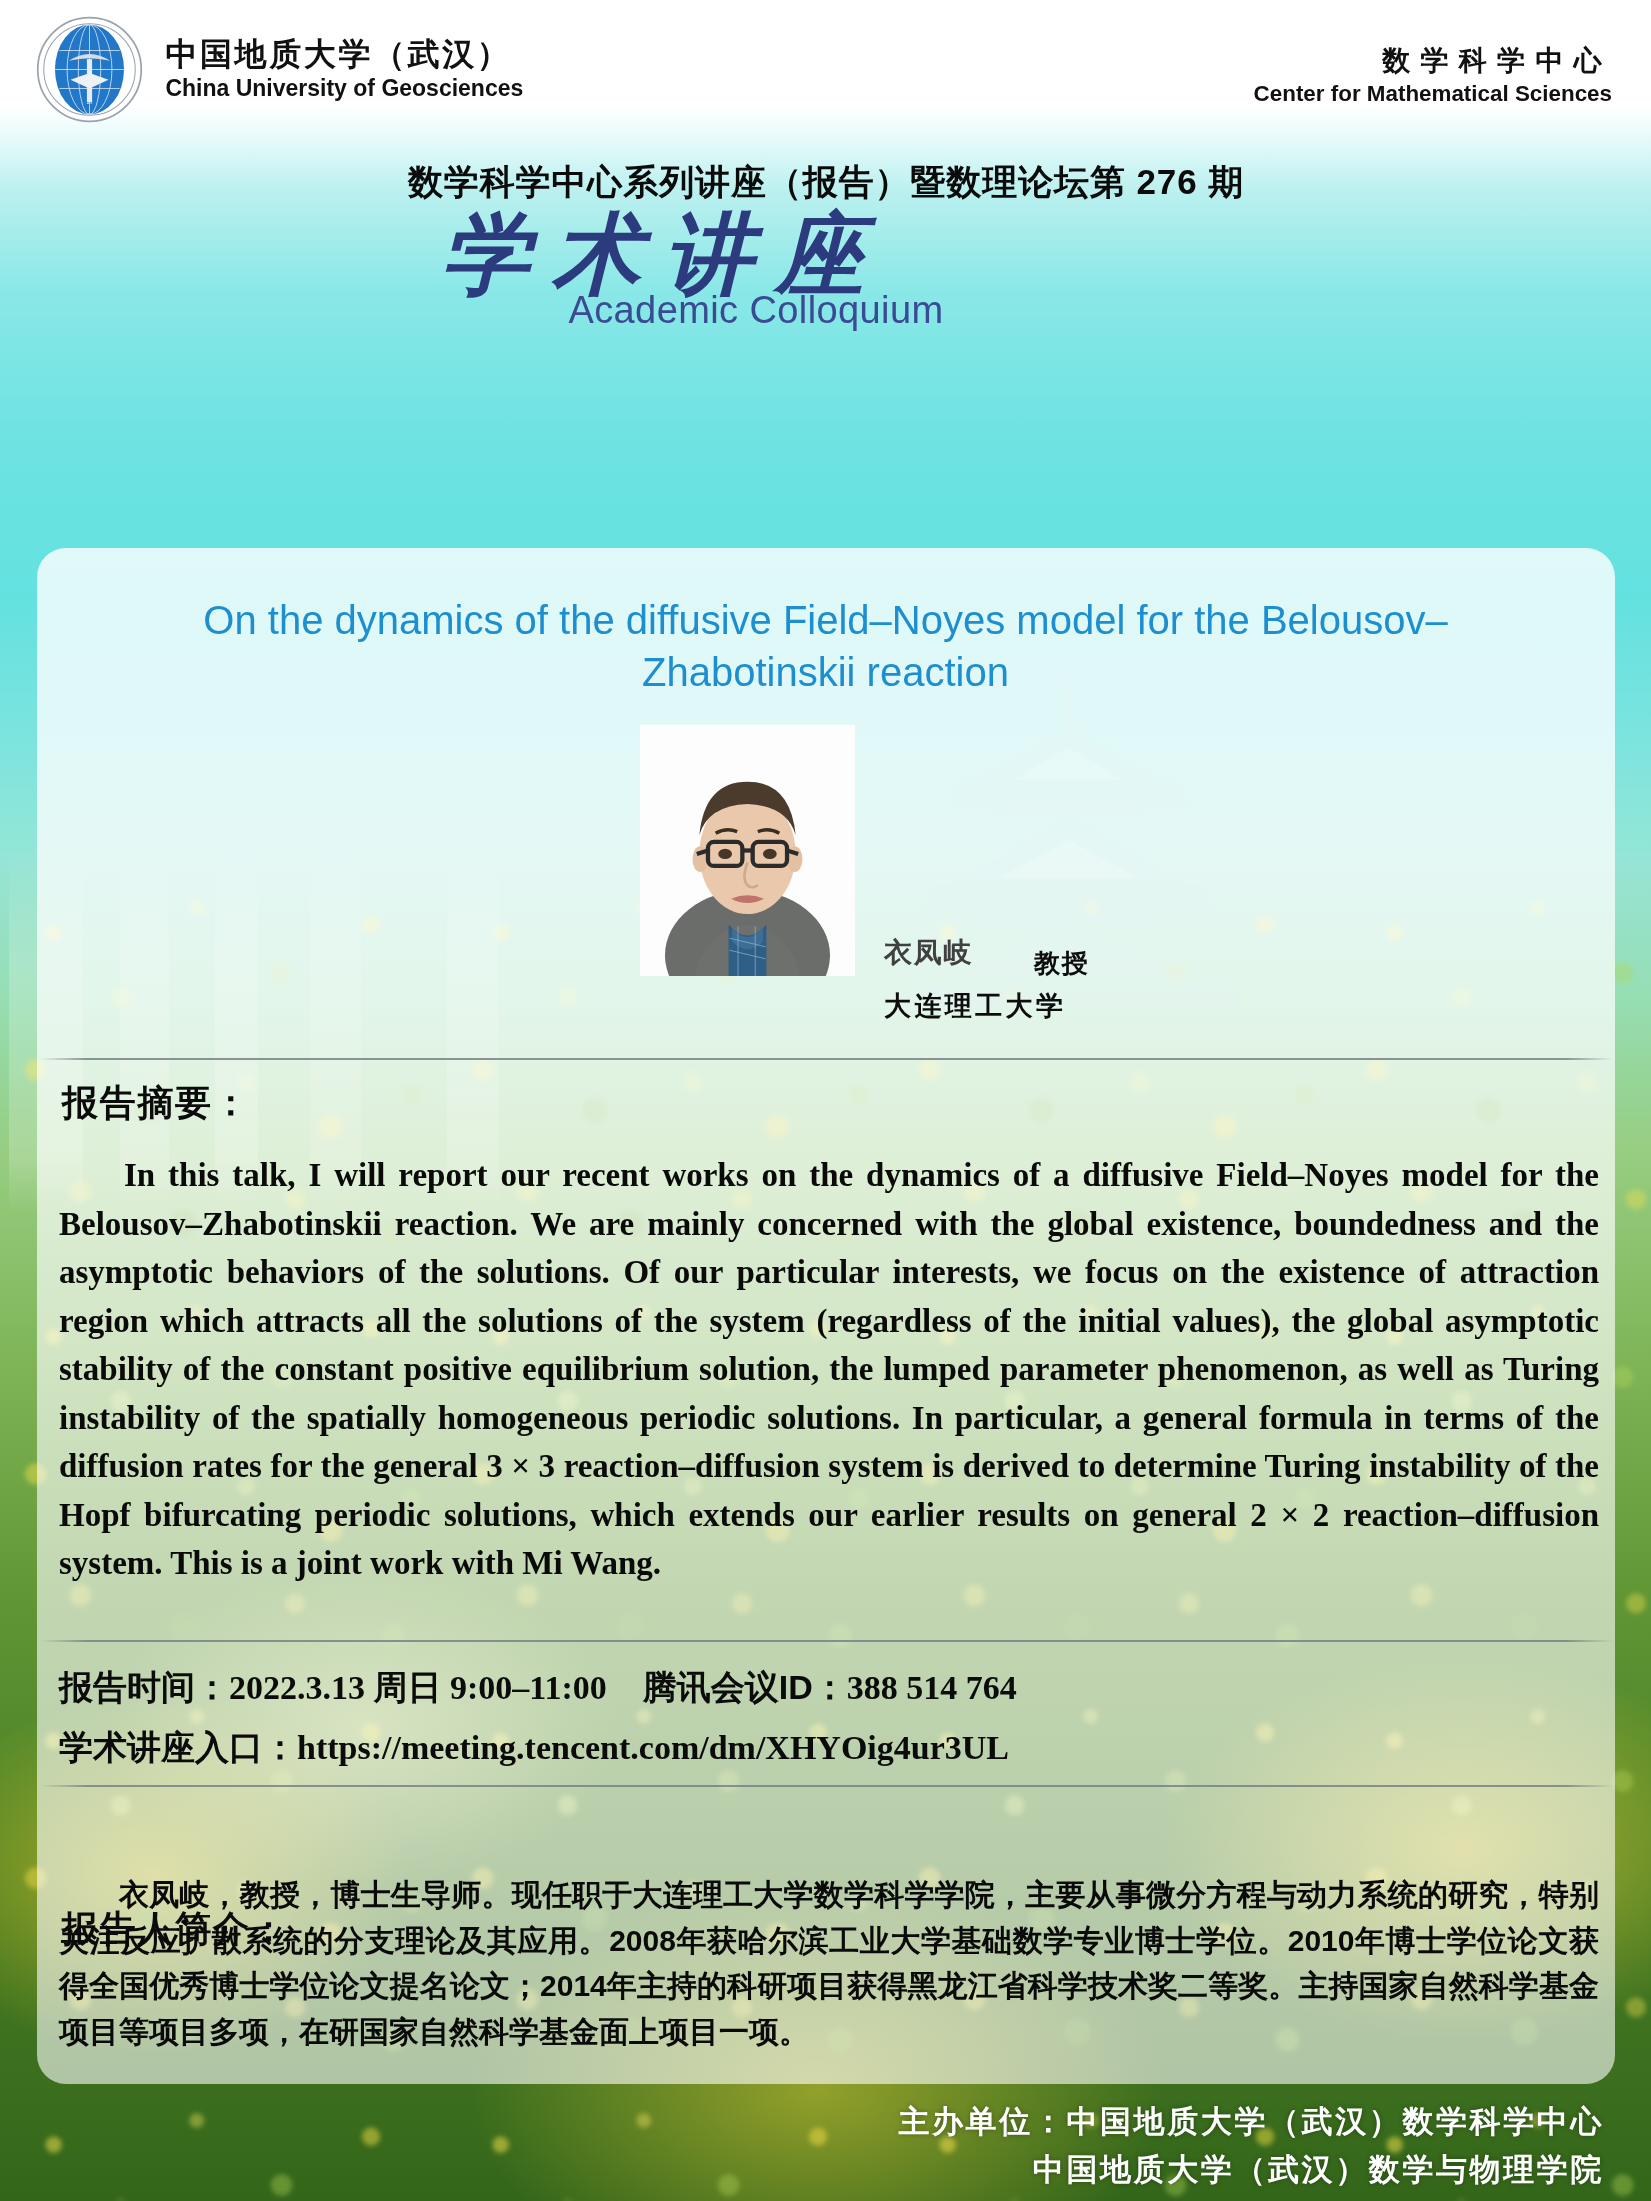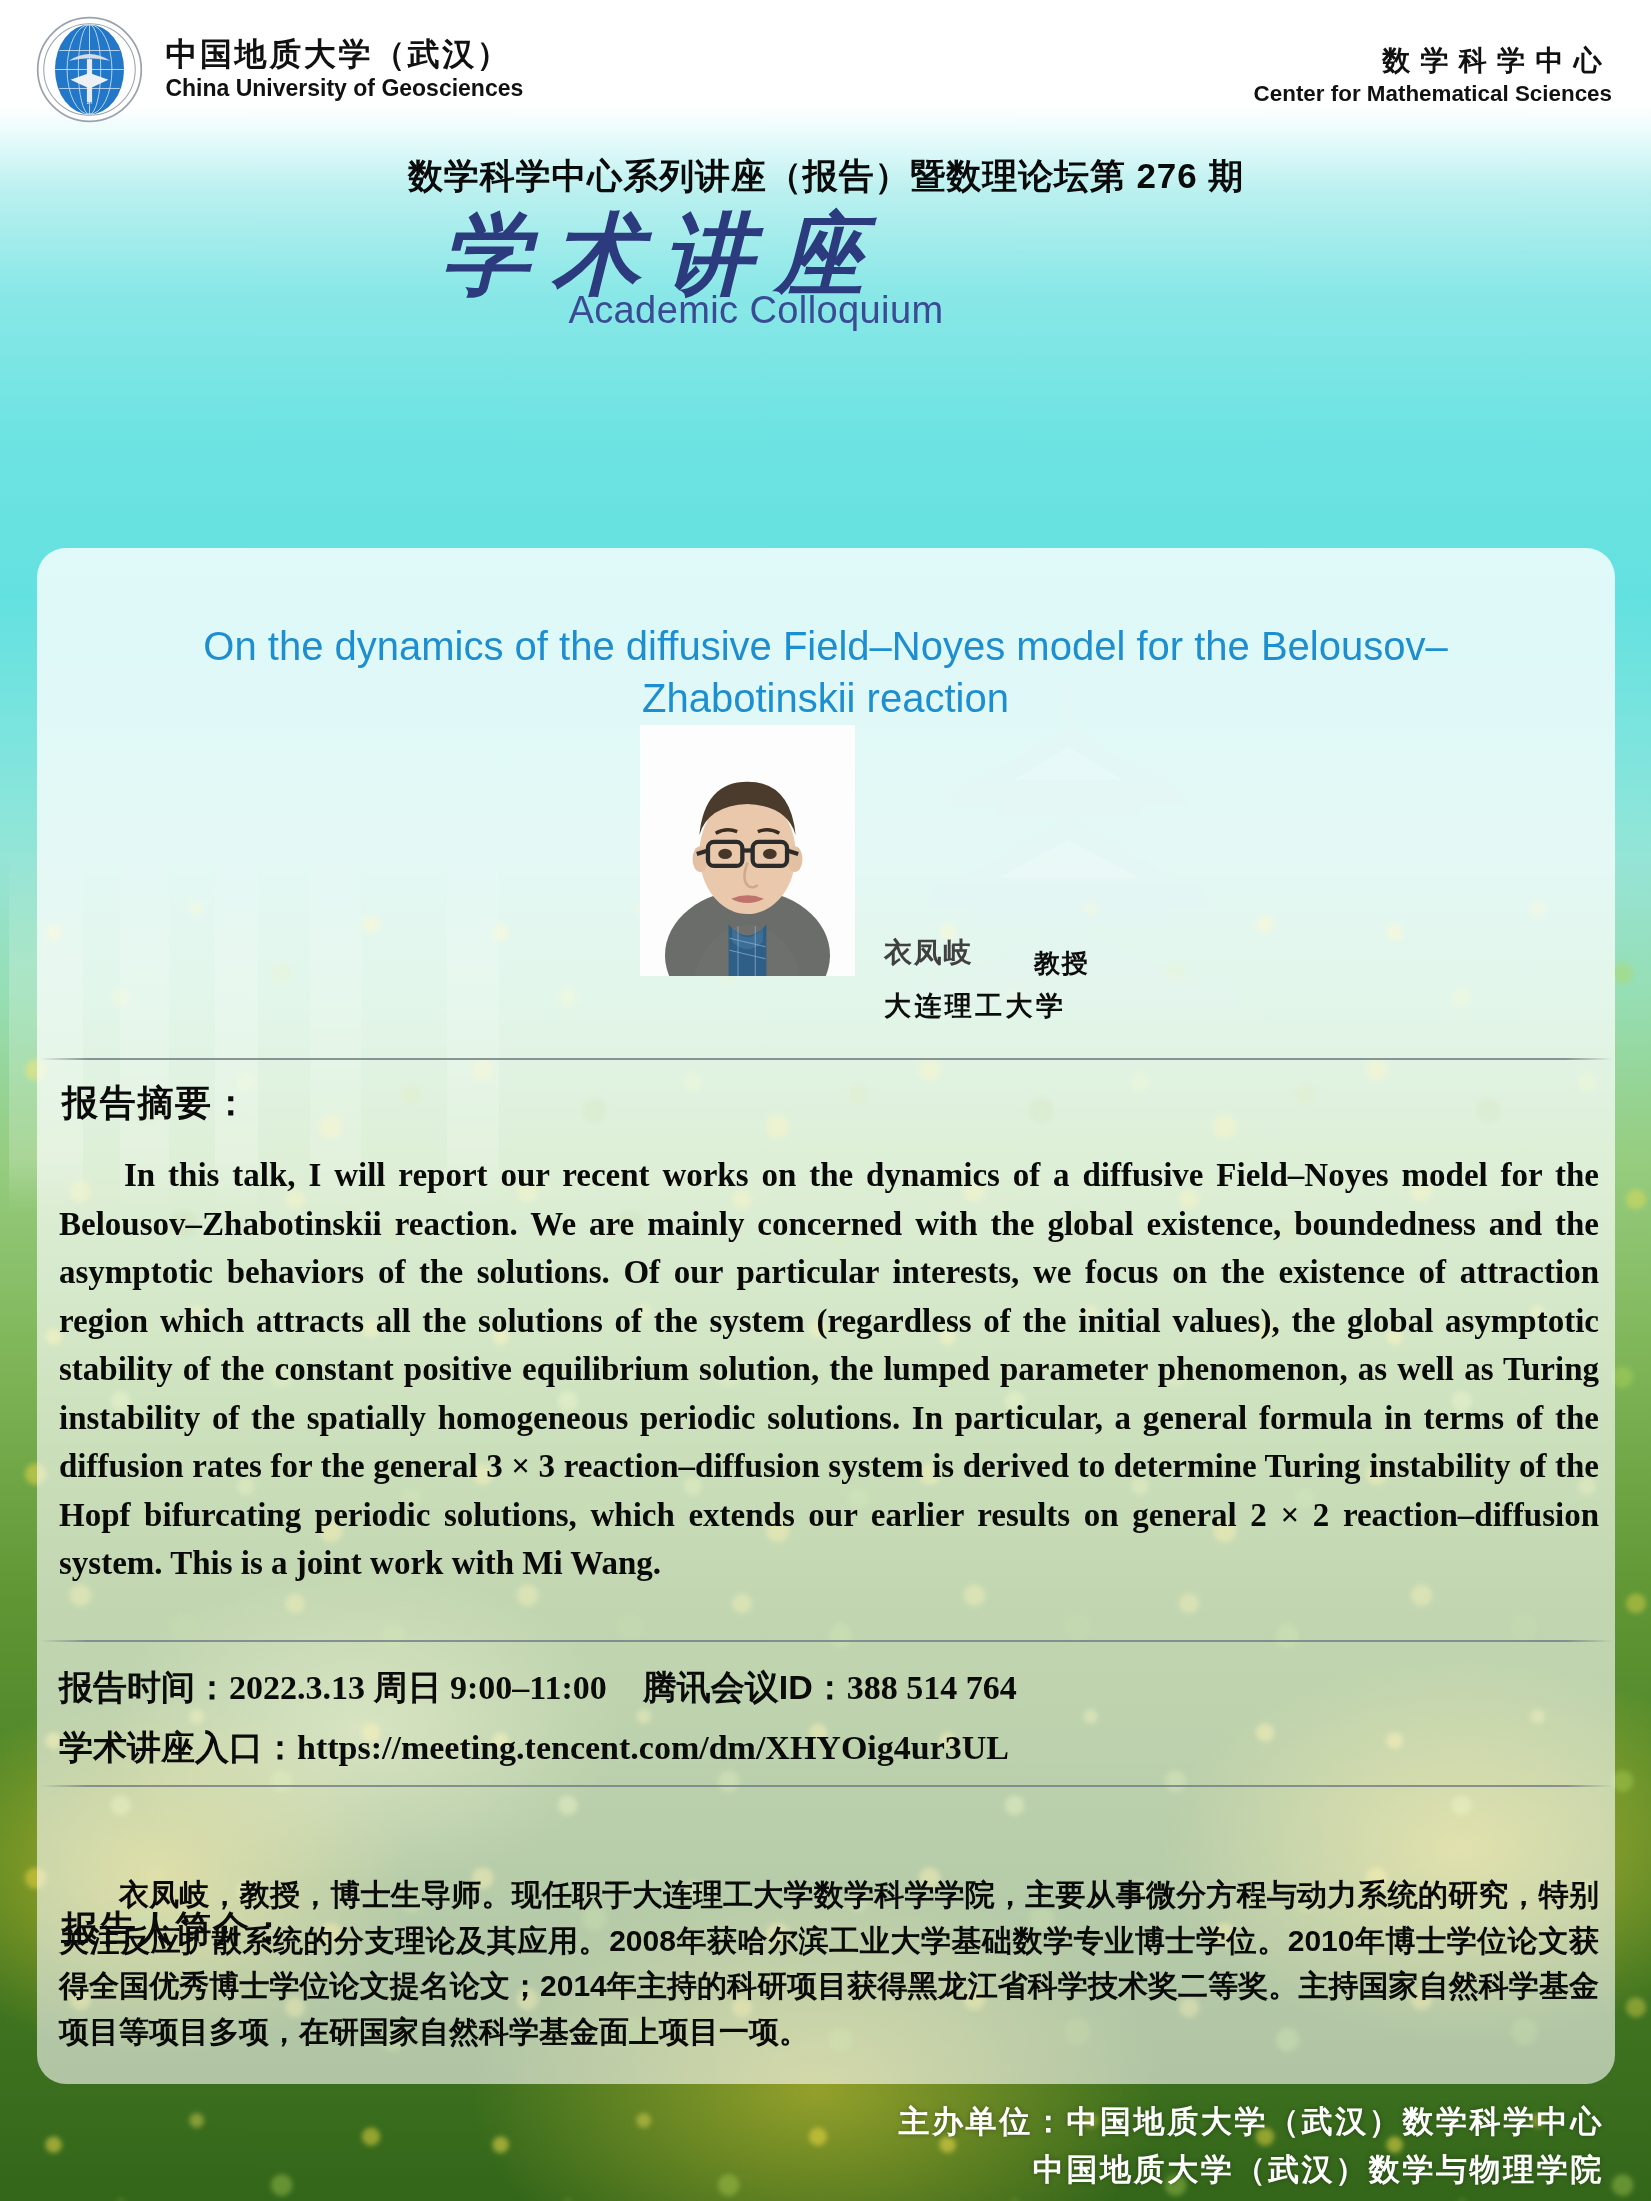--- a/index.html
+++ b/index.html
@@ -81,21 +81,21 @@
   .hdr-left  { position:absolute; left:36px;  top:15.5px; display:flex; align-items:center; gap:22.4px; }
   .hdr-right { position:absolute; right:40px; top:43px; text-align:right; }
   .logo-wrap { width:107px; height:107px; position:relative; }
   .u-cn  { font-size:32px; font-weight:bold; letter-spacing:2.6px; color:#111; line-height:1.22; }
   .u-en  { font-size:23px; font-weight:bold; color:#111; line-height:1.25; }
   .c-cn  { font-size:28px; font-weight:bold; letter-spacing:10.3px; color:#111; line-height:1.3; }
   .c-en  { font-size:22.4px; font-weight:bold; color:#111; line-height:1.3; }
 
   
   .series-line {
-    position:absolute; left:0; top:153px; width:1652px; text-align:center; z-index:5;
+    position:absolute; left:0; top:159px; width:1652px; text-align:center; z-index:5;
     font-size:35px; font-weight:bold; letter-spacing:0.9px; color:#0b0b0b;
   }
   .calligraphy {
     position:absolute; left:0; top:209px; width:1305px; text-align:center; z-index:5;
     font-family:"Liberation Serif", serif;
     font-size:89px; font-weight:bold; font-style:italic;
     letter-spacing:22.4px; color:#2c3a7e; line-height:1.05;
     text-indent:22.4px;
   }
   .colloquium {
@@ -106,21 +106,21 @@
   
   .card {
     position:absolute; left:37px; top:548px; width:1578px; height:1536px;
     border-radius:29px; z-index:4;
     background:linear-gradient(180deg, rgba(255,255,255,.80) 0%, rgba(255,255,255,.72) 30%,
       rgba(255,255,255,.62) 60%, rgba(255,255,255,.60) 100%);
     box-sizing:border-box;
   }
 
   .talk-title {
-    position:absolute; left:103px; top:620px; width:1445px; text-align:center; z-index:6;
+    position:absolute; left:103px; top:594px; width:1445px; text-align:center; z-index:6;
     font-size:40px; line-height:1.30; color:#1d8ed0; letter-spacing:0px;
   }
 
   
   .photo {
     position:absolute; left:640px; top:725px; width:215px; height:251px; z-index:6;
     background:#ffffff; overflow:hidden;
   }
   .speaker-name {
     position:absolute; left:884px; top:934px; z-index:6;

